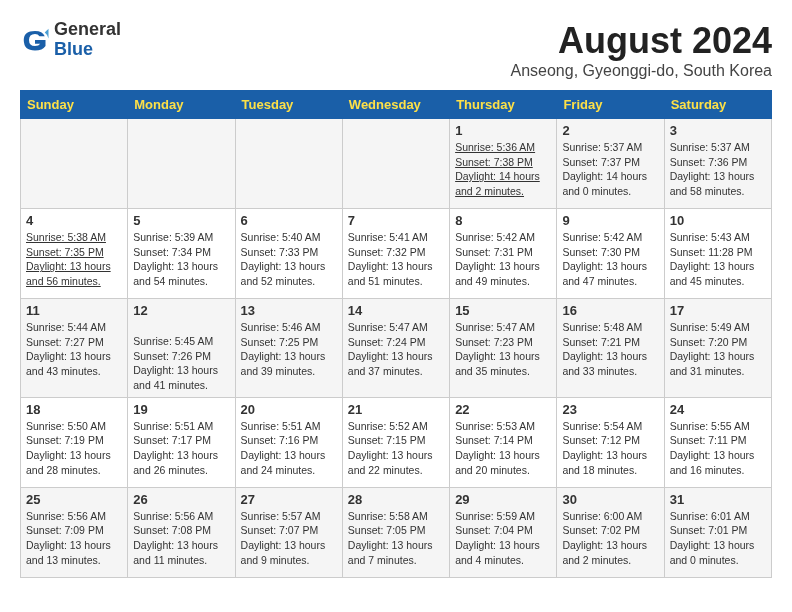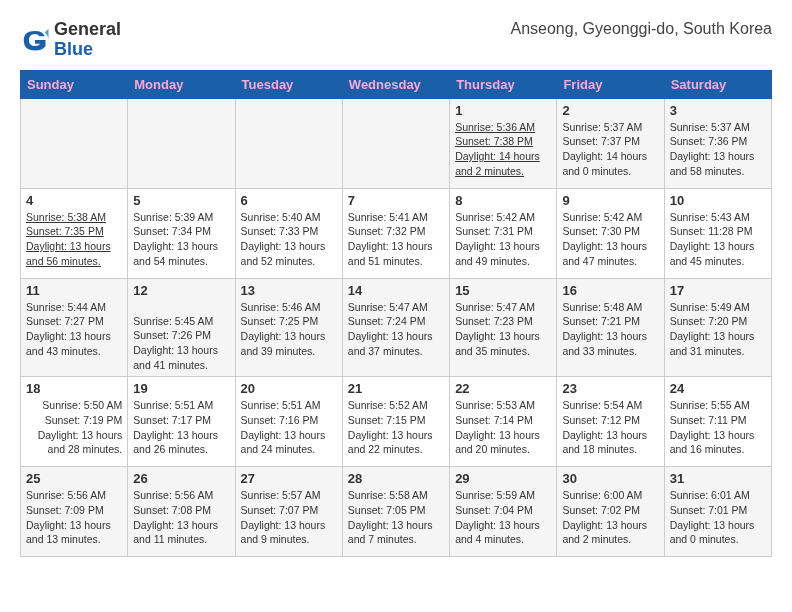--- a/index.html
+++ b/index.html
@@ -44,21 +44,21 @@
       font-size: 16px;
       color: #444;
     }
     table {
       width: 100%;
       border-collapse: collapse;
       font-size: 11px;
     }
     thead tr th {
       background-color: #1a5fa8;
-      color: #f9a8d4;
+      color: #fde047;
       text-align: left;
       padding: 6px 6px;
       font-size: 13px;
       font-weight: bold;
       border: 1px solid #1a5fa8;
     }
     tbody tr td {
       border: 1px solid #ccc;
       vertical-align: top;
       padding: 4px 5px;
@@ -96,20 +96,21 @@
       <rect width="40" height="40" fill="white"></rect>
       <path d="M5 20 Q5 8 20 8 Q30 8 33 15 L26 15 Q24 12 20 12 Q12 12 12 20 Q12 28 20 28 Q25 28 27 25 L20 25 L20 20 L34 20 L34 28 Q30 34 20 34 Q5 34 5 20Z" fill="#1a5fa8"></path>
       <path d="M33 10 Q38 5 38 5 L38 18 Q36 12 33 10Z" fill="#4a9fd4"></path>
     </svg>
     <div class="logo-text">
       <span class="logo-general">General</span><br>
       <span class="logo-blue">Blue</span>
     </div>
   </div>
   <div class="title-block">
+    <div class="month-year">August 2024</div>
     <div class="location">Anseong, Gyeonggi-do, South Korea</div>
   </div>
 </div>
 
 <table>
   <thead>
     <tr>
     <th>Sunday</th>
         <th>Monday</th>
         <th>Tuesday</th>
@@ -245,21 +246,21 @@
           <span class="day-num">17</span>
           <div class="day-info" style="white-space: pre-line;">Sunrise: 5:49 AM
 Sunset: 7:20 PM
 Daylight: 13 hours
 and 31 minutes.</div>
         </td>
       </tr>
       <tr>
         <td>
           <span class="day-num">18</span>
-          <div class="day-info" style="white-space: pre-line; text-align: right;">Sunrise: 5:50 AM
+          <div class="day-info" style="white-space: pre-line;">Sunrise: 5:50 AM
 Sunset: 7:19 PM
 Daylight: 13 hours
 and 28 minutes.</div>
         </td>
         <td>
           <span class="day-num">19</span>
           <div class="day-info" style="white-space: pre-line;">Sunrise: 5:51 AM
 Sunset: 7:17 PM
 Daylight: 13 hours
 and 26 minutes.</div>

